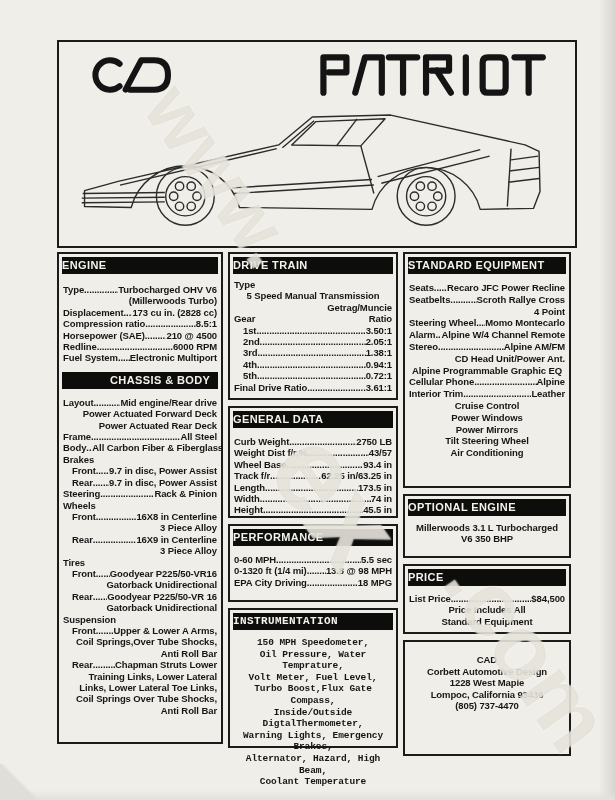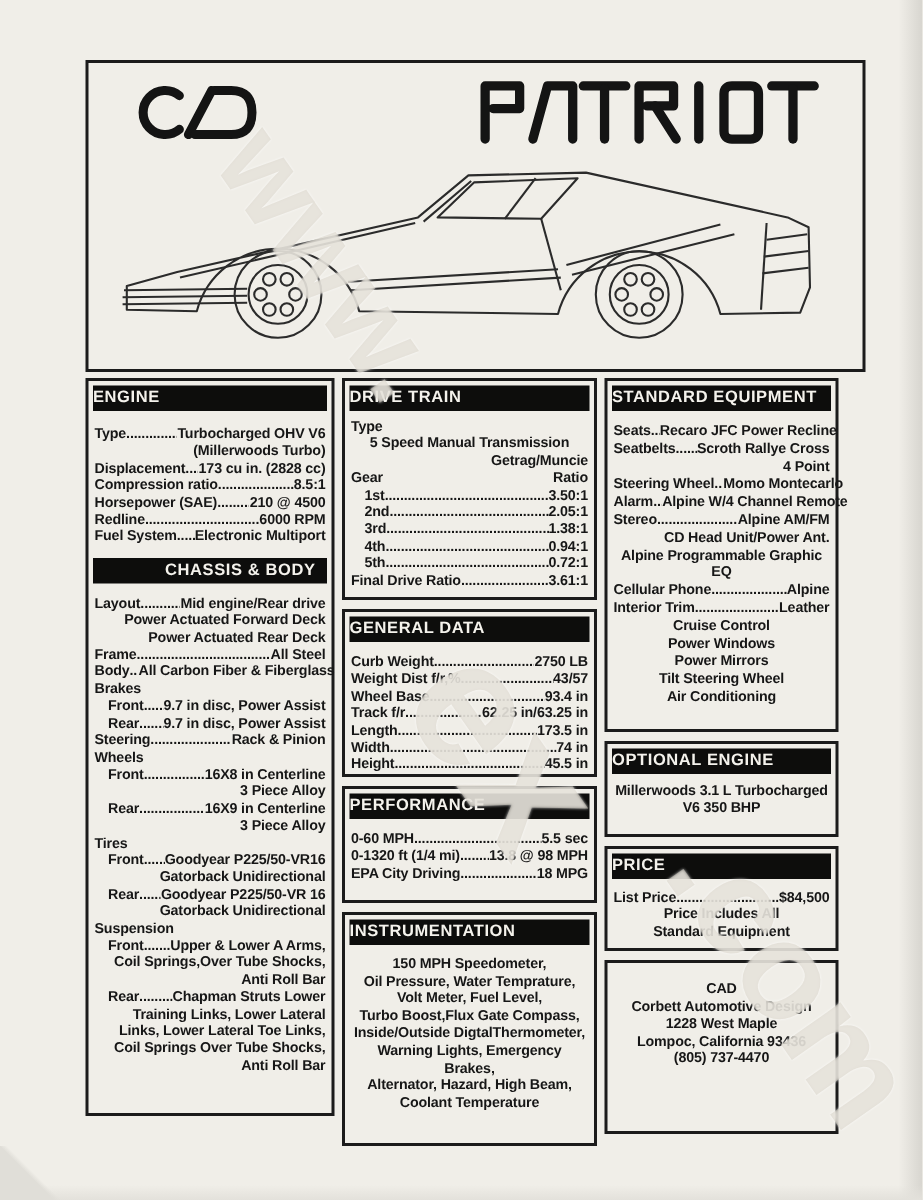--- a/index.html
+++ b/index.html
@@ -28,27 +28,27 @@
   .cad-logo{position:absolute;left:26px;top:12px;width:102px;height:42px;}
   .cad-logo path{stroke:#141414;stroke-width:7;fill:none;stroke-linecap:round;stroke-linejoin:round;}
   .title-svg{position:absolute;right:12px;top:10px;width:258px;height:46px;}
   .title-svg path{stroke:#141414;stroke-width:7;fill:none;stroke-linecap:round;stroke-linejoin:round;}
   .car-svg{position:absolute;left:14px;top:60px;width:486px;height:140px;}
   .car-svg path,.car-svg circle{stroke:#2b2b2b;stroke-width:1.5;fill:none;stroke-linejoin:round;}
   
   .col{position:absolute;top:252px;}
   #col-left{left:57px;width:166px;}
   #col-mid{left:228px;width:170px;}
-  #col-right{left:403px;width:156px;}
+  #col-right{left:403px;width:168px;}
   .box{border:2px solid #1b1b1b;box-sizing:border-box;background:transparent;}
   #col-left .box{height:492px;}
   #sec-drivetrain{height:148px;margin-bottom:6px;}
   #sec-generaldata{height:112px;margin-bottom:6px;}
   #sec-performance{height:78px;margin-bottom:6px;}
-  #sec-instrumentation{height:156px;}
+  #sec-instrumentation{height:140px;font-family:Liberation Mono, monospace;}
   #sec-standard{height:236px;margin-bottom:6px;}
   #sec-optengine{height:64px;margin-bottom:6px;}
   #sec-price{height:70px;margin-bottom:6px;}
   #sec-manufacturer{height:116px;}
   .bar{margin:3px 3px 0 3px;height:17px;line-height:17px;background:#0d0d0c;
     color:#f4f2ec;text-align:left;font-size:11px;letter-spacing:.4px;}
   .content{padding:8px 4px 0 4px;font-size:9.5px;line-height:11.4px;letter-spacing:-.1px;}
   .c-engine{padding-top:10px;}
   .c-chassis{padding-top:8px;}
   .c-drivetrain{padding-top:5px;}

